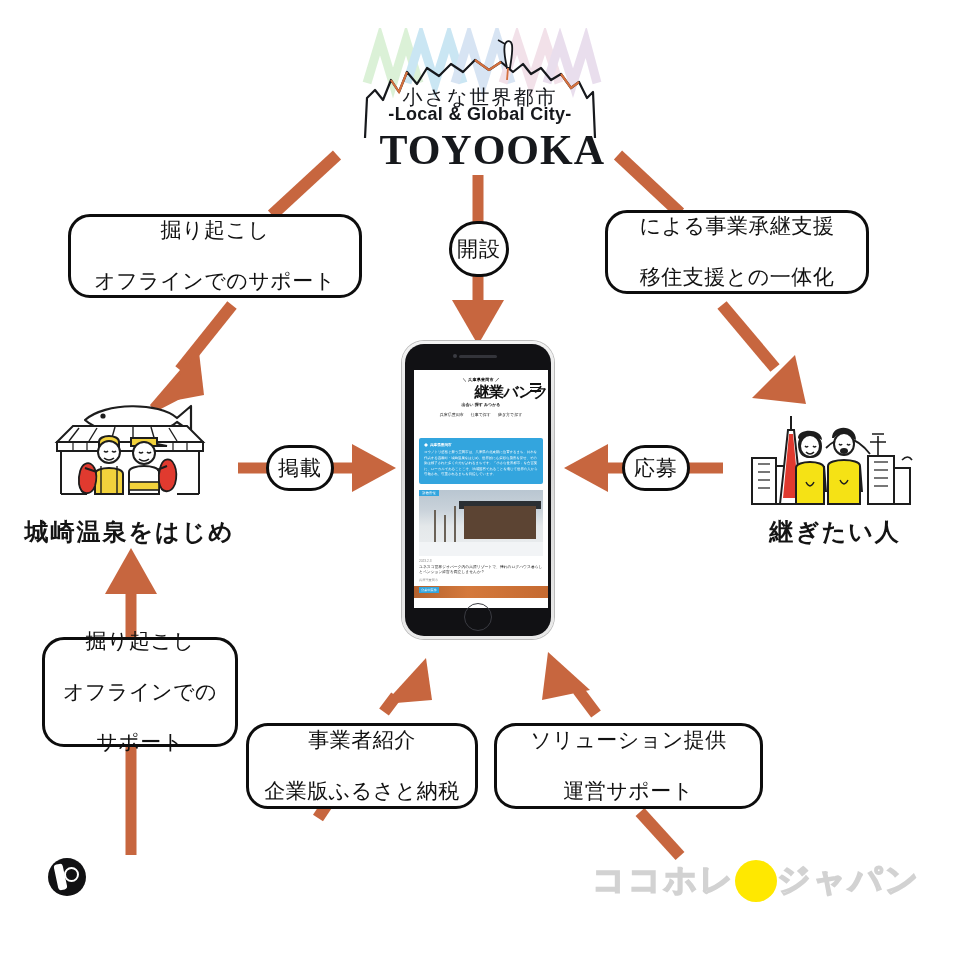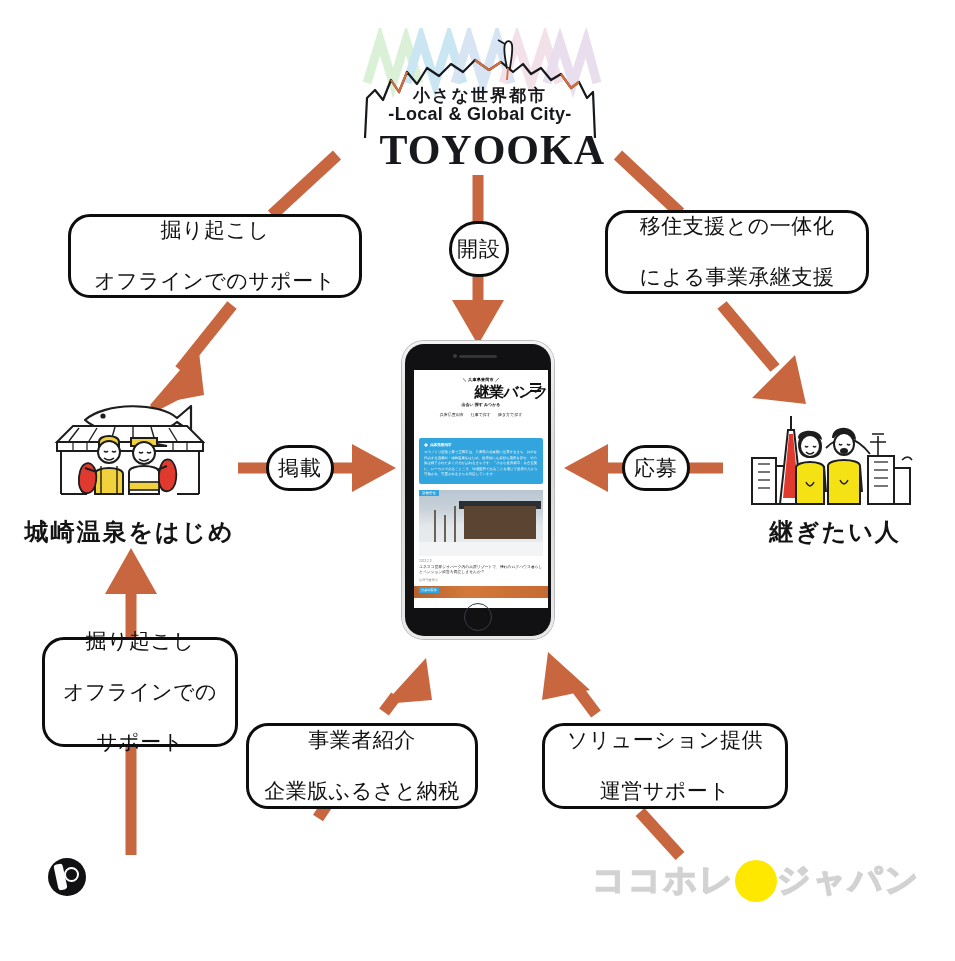--- a/index.html
+++ b/index.html
@@ -74,22 +74,22 @@
     width: 250px;
     height: 140px;
     z-index: 5;
   }
   #toyooka-logo svg { display:block; }
   .logo-jp {
     position: absolute;
     left: 0; right: 0;
     top: 56px;
     text-align: center;
-    font-size: 17px;
-    font-weight: 700;
+    font-size: 20px;
+    font-weight: 400;
     letter-spacing: 2px;
     color: #16181c;
   }
   .logo-en {
     position: absolute;
     left: 0; right: 0;
     top: 76px;
     text-align: center;
     font-size: 18px;
     font-weight: 700;
@@ -452,36 +452,36 @@
     <div class="logo-en">-Local &amp; Global City-</div>
     <div class="logo-main">TOYOOKA</div>
   </div>
 
   <div class="labelbox" id="box-top-left" style="left:68px; top:214px; width:294px; height:84px;">
     <span class="ln">掘り起こし</span>
     <span class="ln">オフラインでのサポート</span>
   </div>
 
   <div class="labelbox" id="box-top-right" style="left:605px; top:210px; width:264px; height:84px;">
+    <span class="ln">による事業承継支援</span>
     <span class="ln">移住支援との一体化</span>
-    <span class="ln">による事業承継支援</span>
   </div>
 
   <div class="labelbox" id="box-bottom-left" style="left:42px; top:637px; width:196px; height:110px;">
     <span class="ln">掘り起こし</span>
     <span class="ln">オフラインでの</span>
     <span class="ln">サポート</span>
   </div>
 
   <div class="labelbox" id="box-bottom-center" style="left:246px; top:723px; width:232px; height:86px;">
     <span class="ln">事業者紹介</span>
     <span class="ln">企業版ふるさと納税</span>
   </div>
 
-  <div class="labelbox" id="box-bottom-right" style="left:494px; top:723px; width:246px; height:86px;margin-left:48px;">
+  <div class="labelbox" id="box-bottom-right" style="left:494px; top:723px; width:269px; height:86px;">
     <span class="ln">ソリューション提供</span>
     <span class="ln">運営サポート</span>
   </div>
 
   <div class="pill" id="pill-kaisetsu" style="left:449px; top:221px; width:60px; height:56px;">
     <span>開設</span>
   </div>
   <div class="pill" id="pill-keisai" style="left:266px; top:445px; width:68px; height:46px;">
     <span>掲載</span>
   </div>

